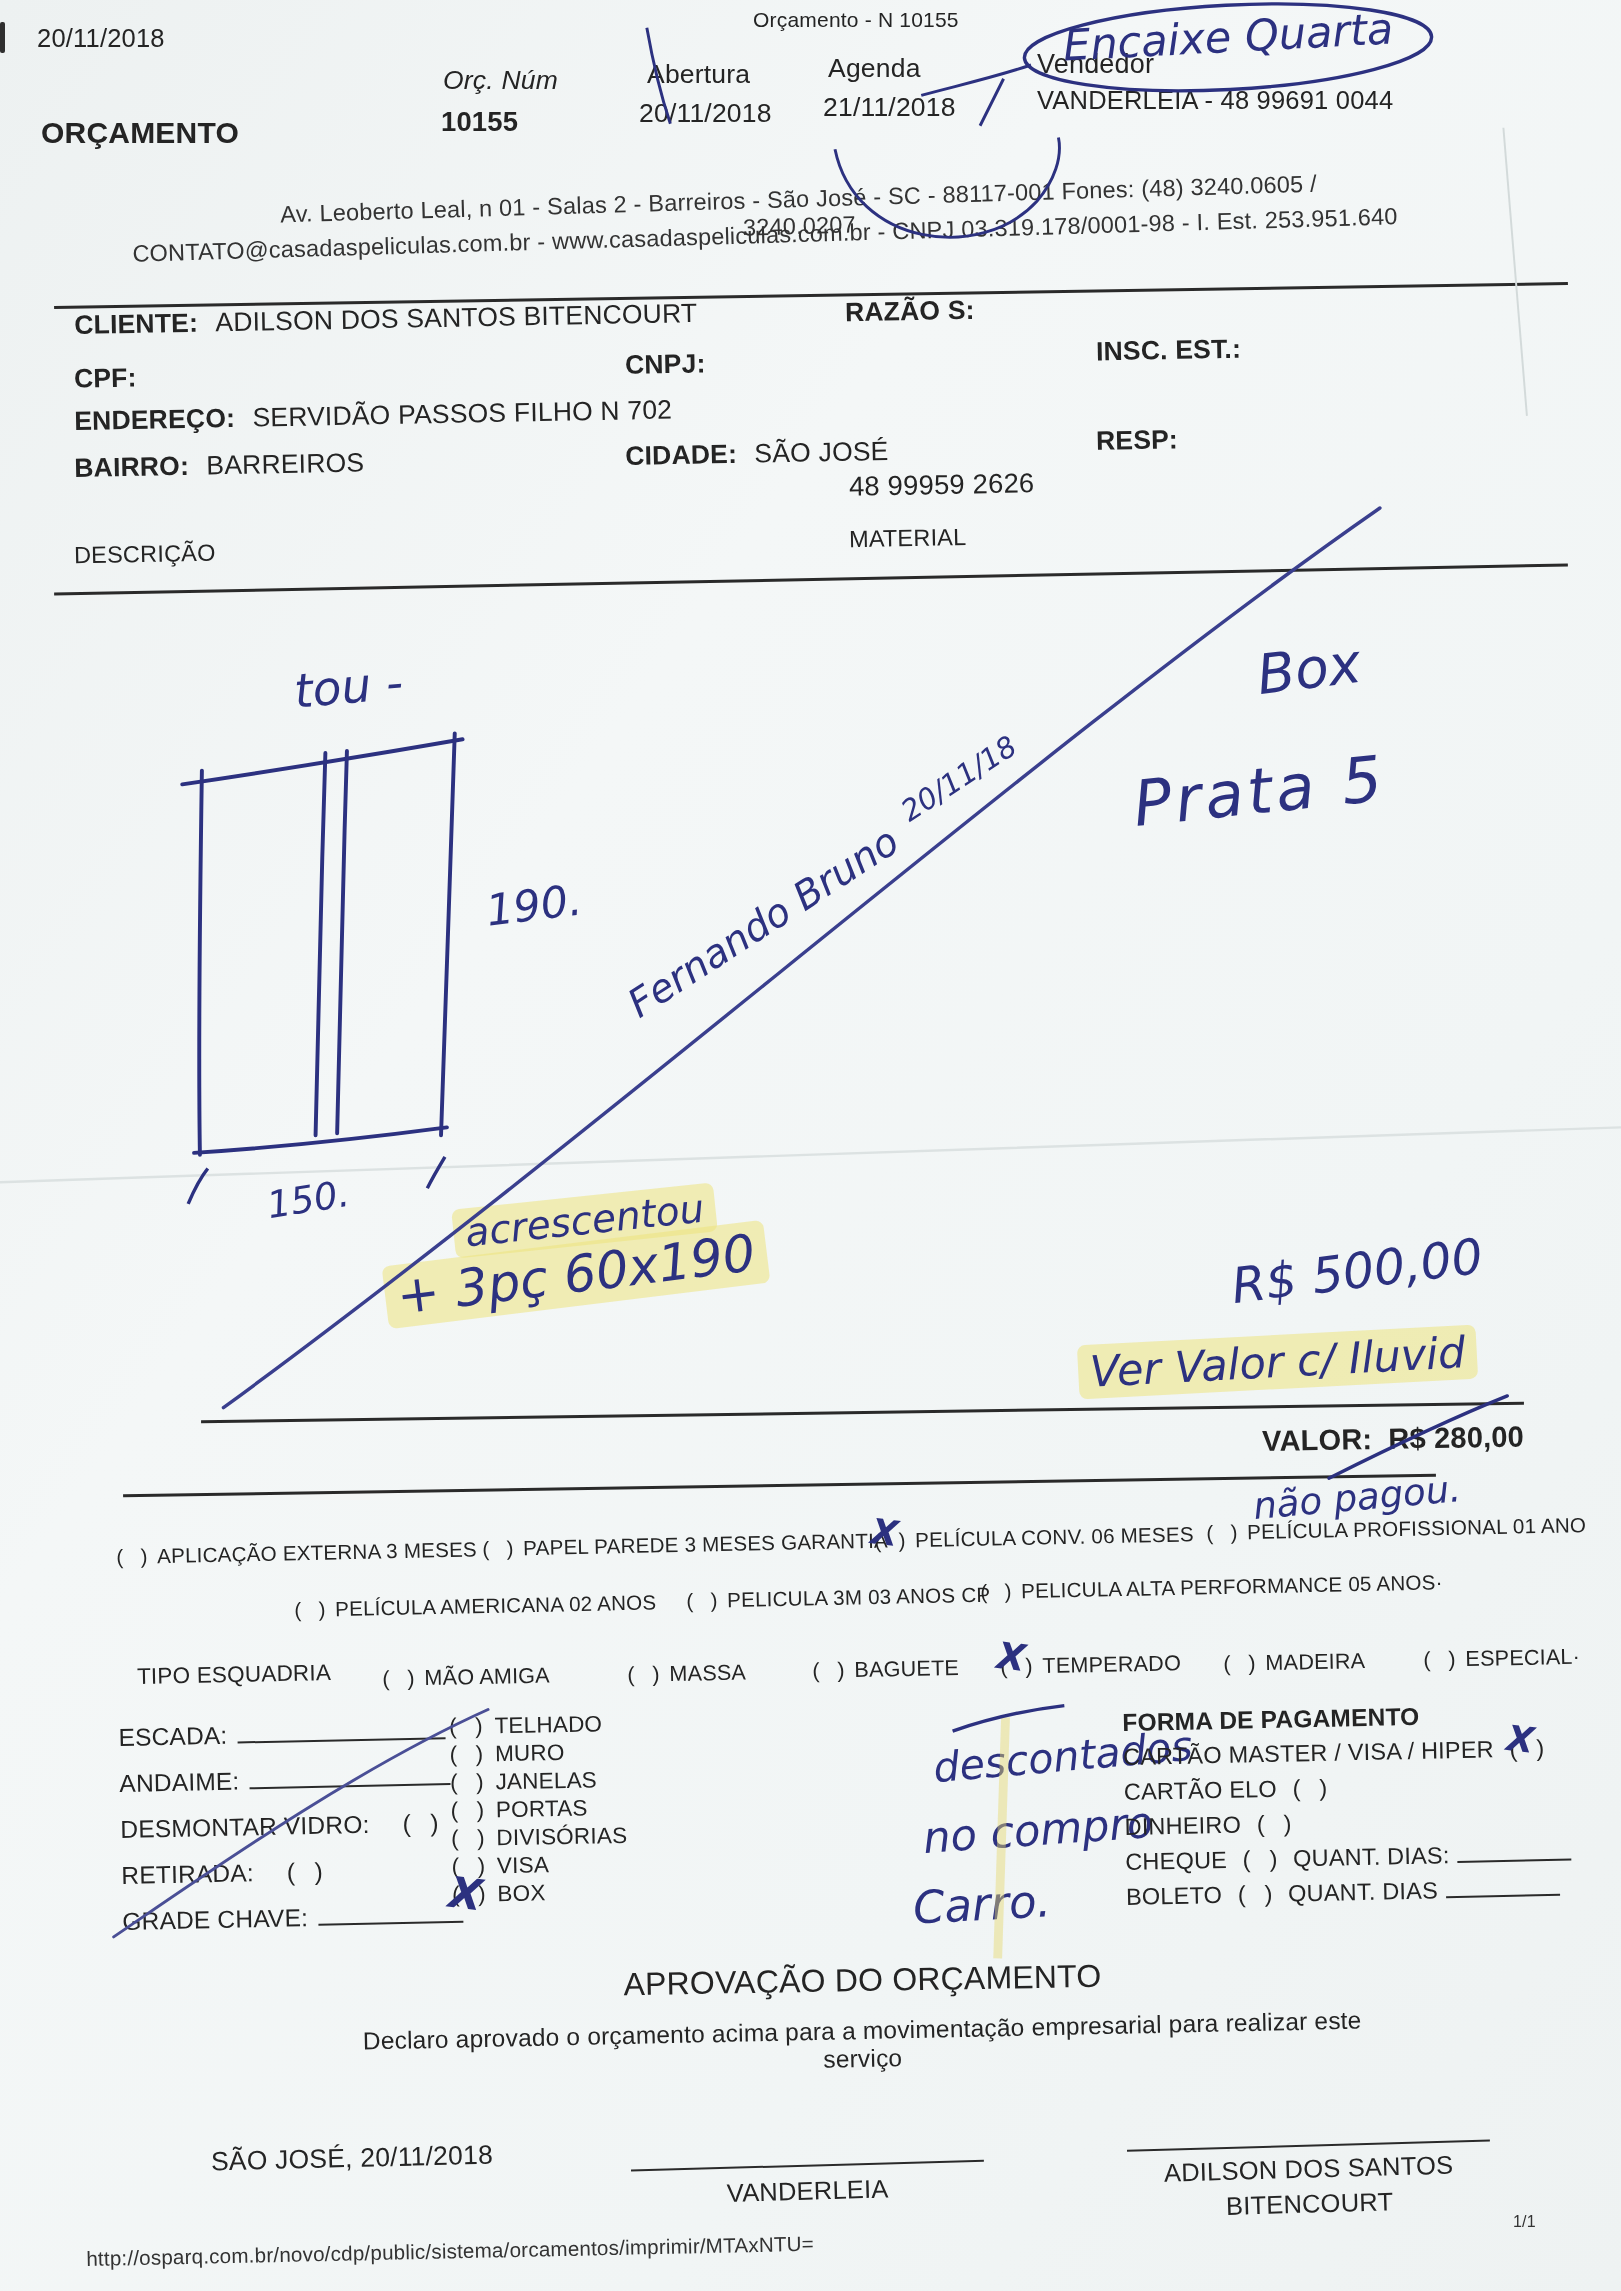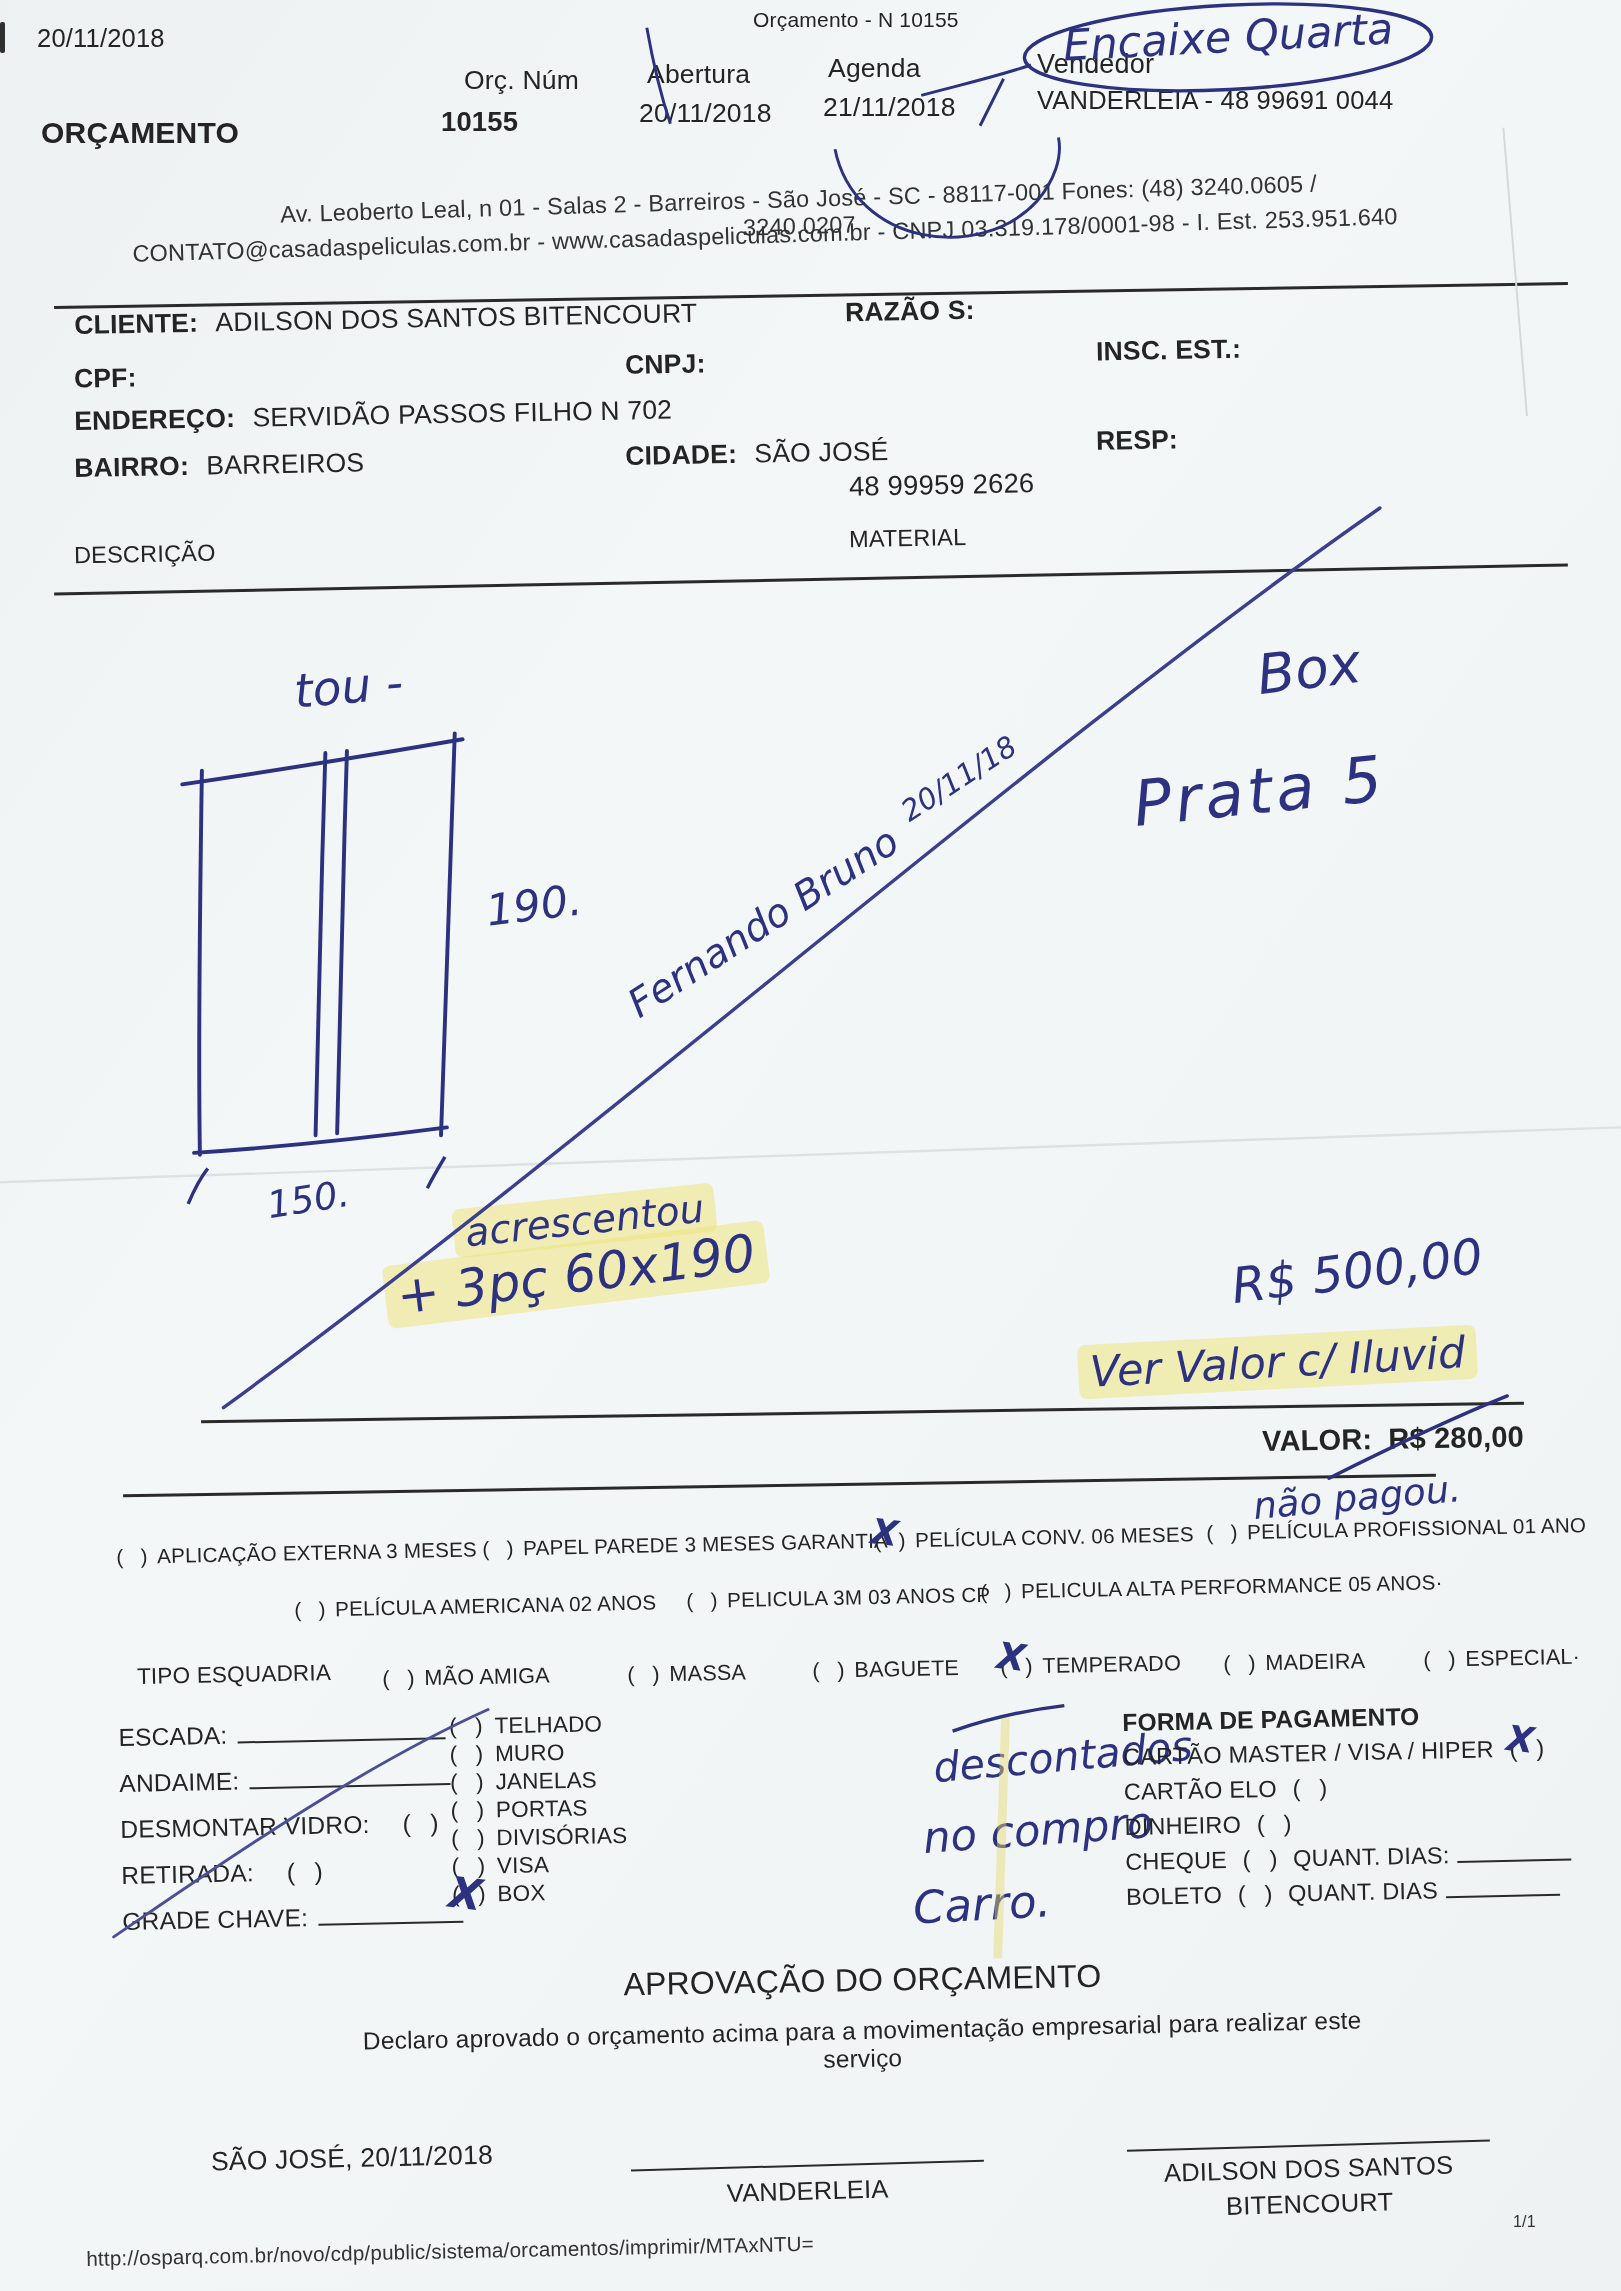--- a/index.html
+++ b/index.html
@@ -34,21 +34,21 @@
 
 <div class="sheet">
 
   <div class="abs" style="left:0;top:21.6px;width:4.9px;height:31px;background:#2f2f2f;border-radius:2px;"></div>
 
   <span class="abs print" style="left:37px;top:23.5px;font-size:25.5px;">20/11/2018</span>
   <span class="abs print" style="left:753px;top:7.8px;font-size:21px;">Orçamento - N 10155</span>
 
   <div class="abs print b" style="left:41px;top:116px;font-size:30px;">ORÇAMENTO</div>
 
-  <span class="abs print" style="left:464px;top:65px;font-size:26.5px;">Orç. Núm</span>
+  <span class="abs print" style="left:443px;top:65px;font-size:26.5px;font-style:italic;">Orç. Núm</span>
   <span class="abs print b" style="left:441px;top:106px;font-size:27.4px;">10155</span>
 
   <span class="abs print" style="left:647px;top:59px;font-size:26.5px;">Abertura</span>
   <span class="abs print" style="left:639px;top:98px;font-size:26.5px;">20/11/2018</span>
 
   <span class="abs print" style="left:828px;top:53px;font-size:26.5px;">Agenda</span>
   <span class="abs print" style="left:823px;top:92px;font-size:26.5px;">21/11/2018</span>
 
   <span class="abs print" style="left:1037px;top:49px;font-size:27px;">Vendedor</span>
   <span class="abs print" style="left:1037px;top:86px;font-size:25.5px;">VANDERLEIA - 48 99691 0044</span>

